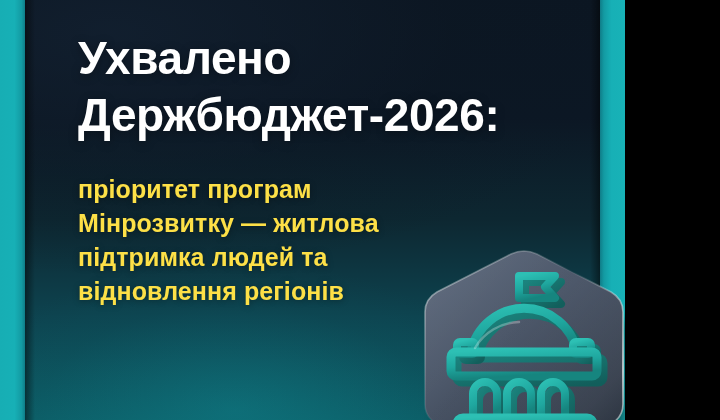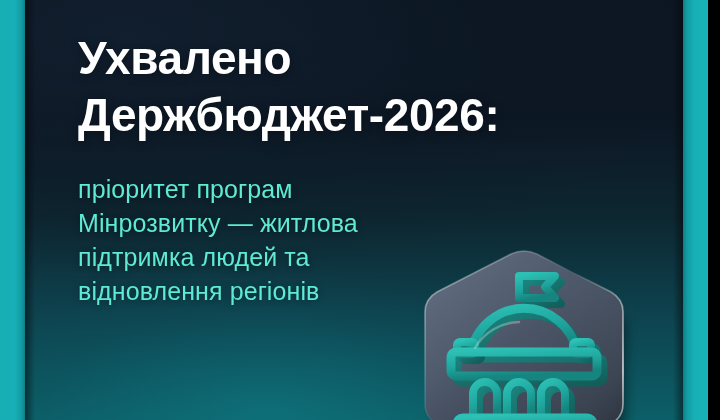--- a/index.html
+++ b/index.html
@@ -2,21 +2,21 @@
 <html><head>
 <meta charset="utf-8">
 <style>
   html, body {
     margin: 0;
     padding: 0;
     background: #000;
   }
   #poster {
     position: relative;
-    width: 708px;
+    width: 625px;
     height: 420px;
     overflow: hidden;
     font-family: "Liberation Sans", sans-serif;
     -webkit-font-smoothing: antialiased;
   }
 
   
   .bg-base {
     position: absolute;
     inset: 0;
@@ -94,23 +94,23 @@
     font-size: 46px;
     font-weight: 700;
     line-height: 57px;
     letter-spacing: -0.4px;
     white-space: pre-line;
     text-shadow: 0 2px 10px rgba(0,0,0,0.35);
   }
   .subcopy {
     margin: 0;
     padding-top: 28px;
-    color: #5eead4;
+    color: #fde047;
     font-size: 25px;
-    font-weight: 400;
+    font-weight: 700;
     line-height: 34px;
     letter-spacing: 0.1px;
     white-space: pre-line;
     text-shadow: 0 1px 6px rgba(0,0,0,0.35);
   }
 
   
   .emblem {
     position: absolute;
     left: 395px;

